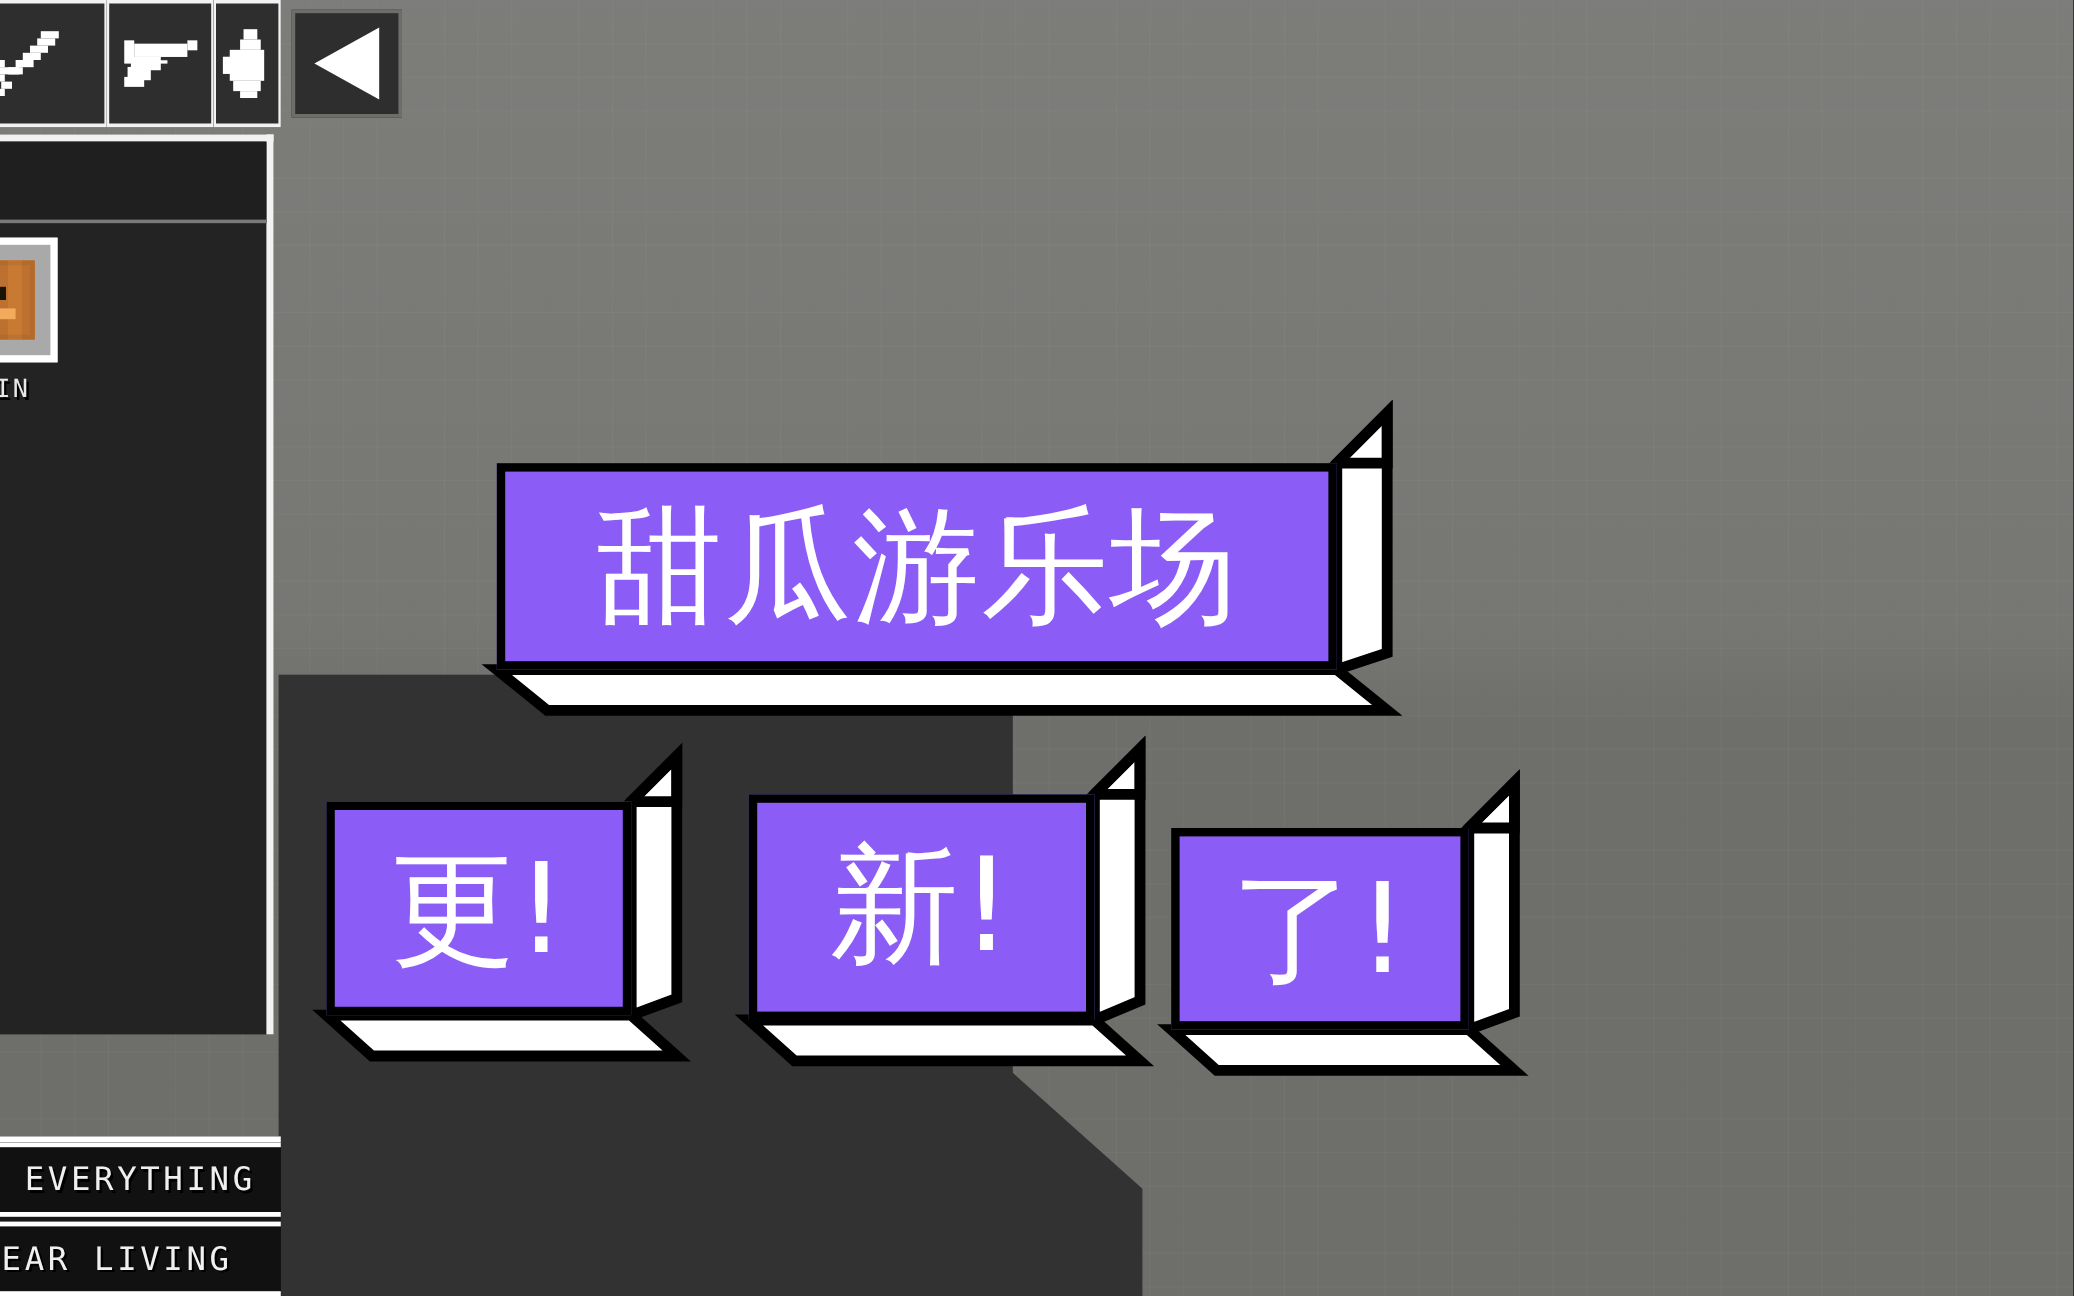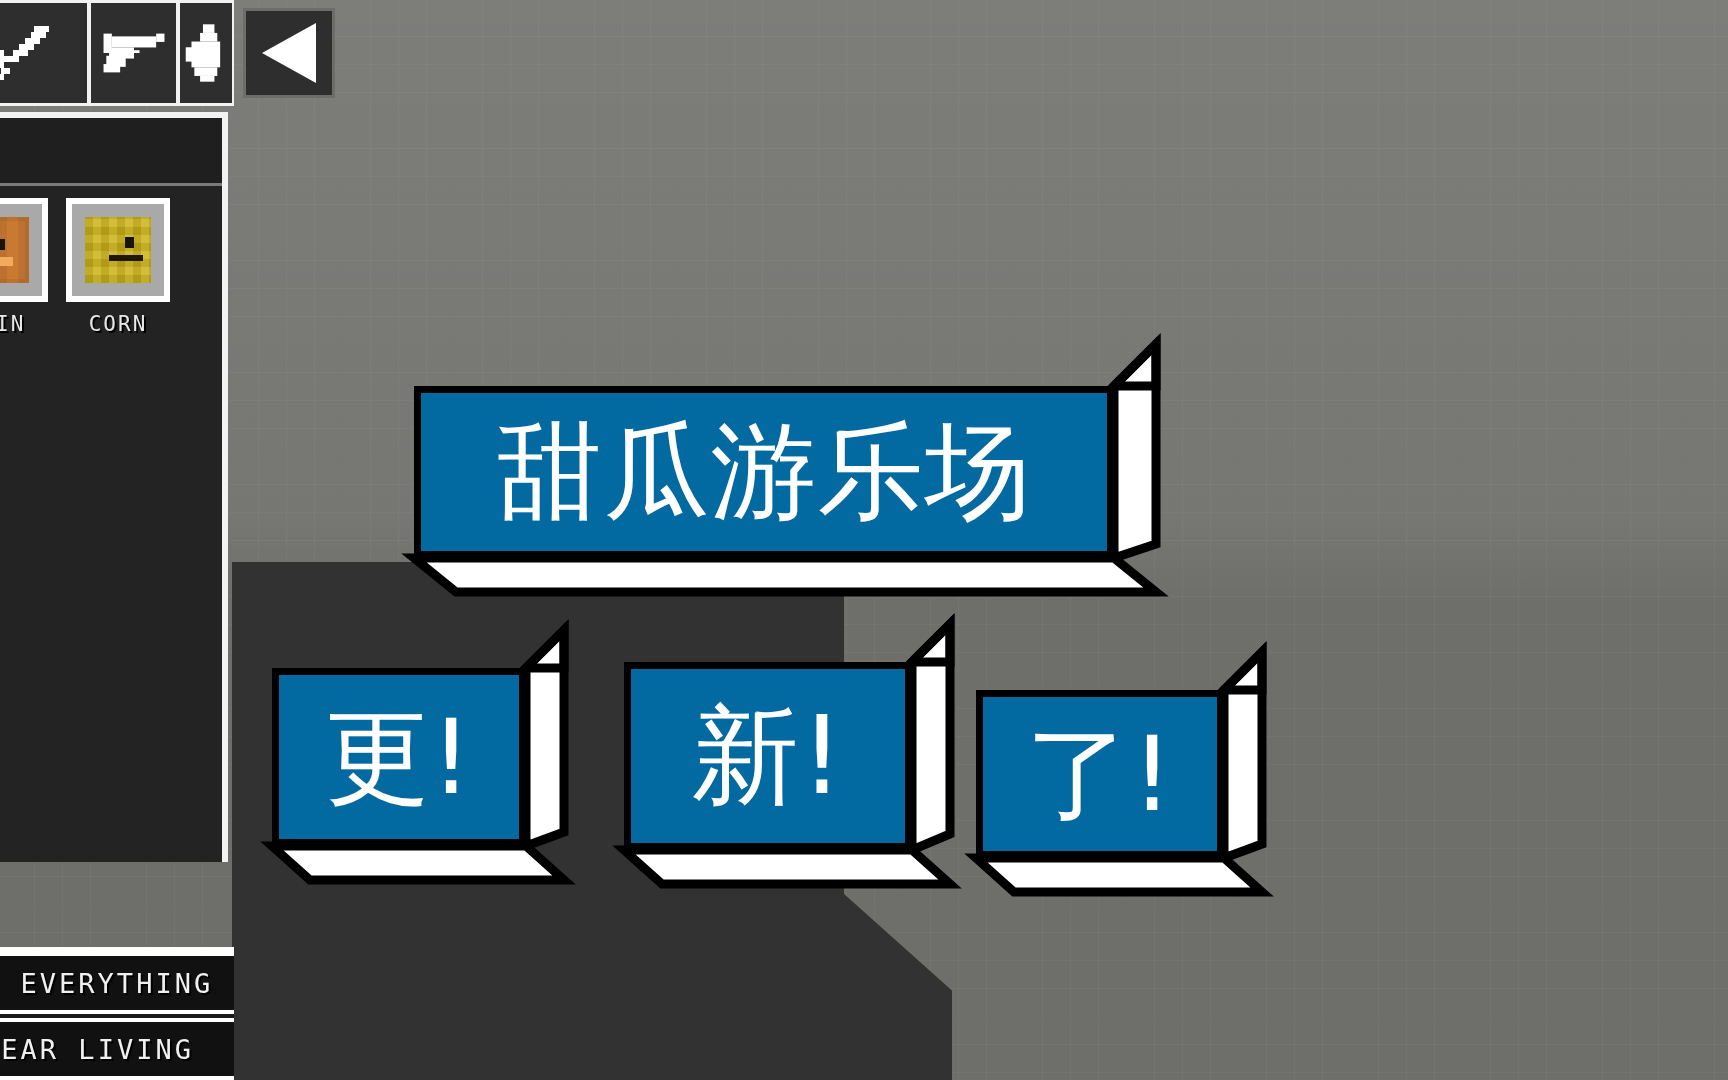--- a/index.html
+++ b/index.html
@@ -60,21 +60,21 @@
 
   
   .block {
     position: absolute;
   }
   .block .face {
     position: absolute;
     left: 0; top: 0;
     width: 100%;
     height: 100%;
-    background: #0369a1;
+    background: #8b5cf6;
     border: 7px solid #000;
     box-sizing: border-box;
     display: flex;
     align-items: center;
     justify-content: center;
     z-index: 4;
   }
   .block .label {
     color: #ffffff;
     line-height: 1;
@@ -360,32 +360,20 @@
                    #c87a33;
                    box-shadow: inset 0 0 0 4px rgba(0,0,0,0.05);">
               <div class="eye" style="left:33px; top:22px;"></div>
 
               <div class="mouth" style="left:36px; top:40px; width:14px; height:9px; background:#f2ab5c;"></div>
             </div>
           </div>
           <div class="inv-name">PKIN</div>
         </div>
 
-        <div class="inv-cell">
-          <div class="inv-tile">
-            <div class="veg" style="background:
-                   repeating-linear-gradient(90deg, rgba(0,0,0,0.07) 0 8px, rgba(255,255,255,0.07) 8px 16px),
-                   repeating-linear-gradient(0deg, rgba(0,0,0,0.07) 0 8px, rgba(255,255,255,0.07) 8px 16px),
-                   #ccb31a;">
-              <div class="eye" style="left:40px; top:20px;"></div>
-              <div class="mouth" style="left:24px; top:38px; width:34px; height:6px;"></div>
-            </div>
-          </div>
-          <div class="inv-name">CORN</div>
-        </div>
 
       </div>
     </div>
 
     <div class="bottom-buttons">
       <div class="big-btn">AR EVERYTHING</div>
       <div class="big-btn">LEAR LIVING</div>
     </div>
 
   </div>

